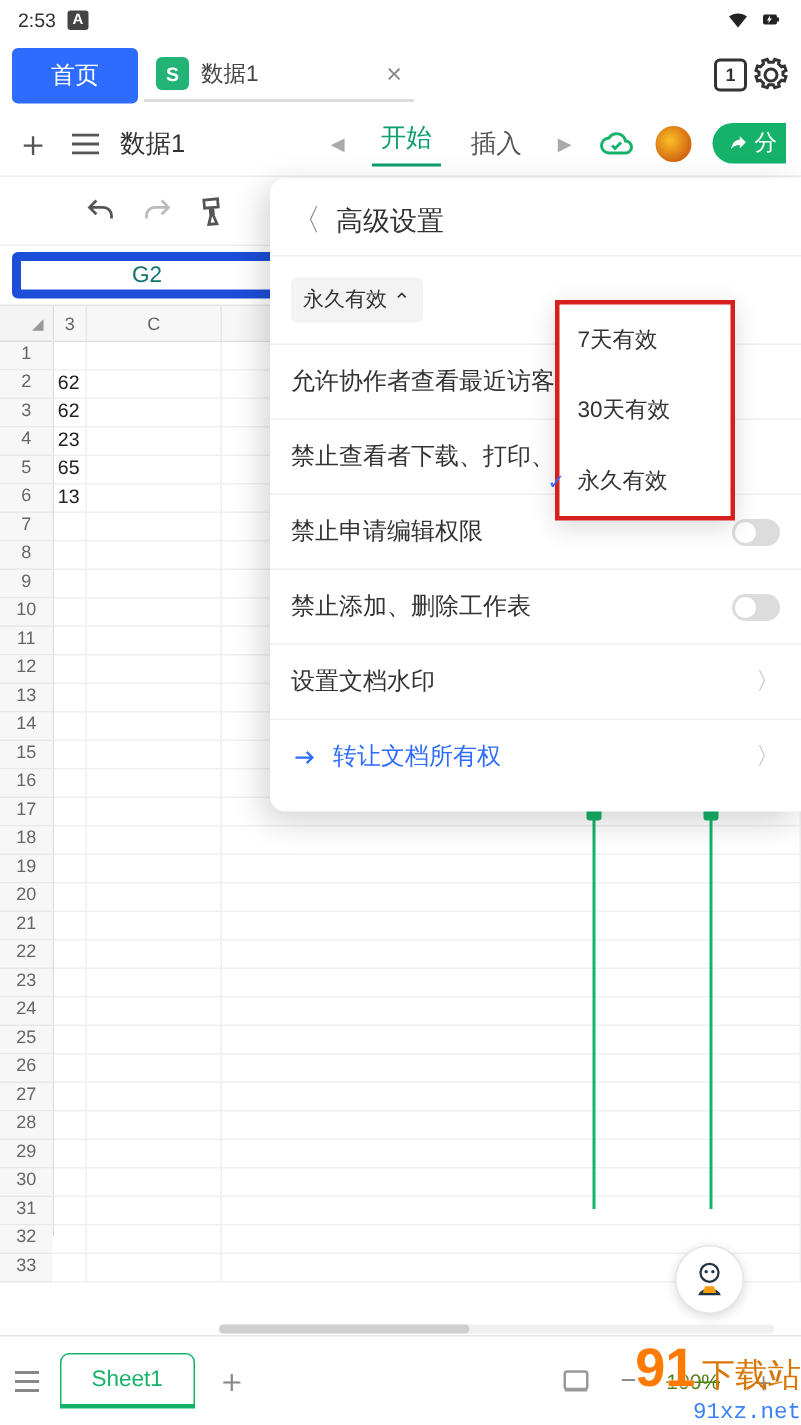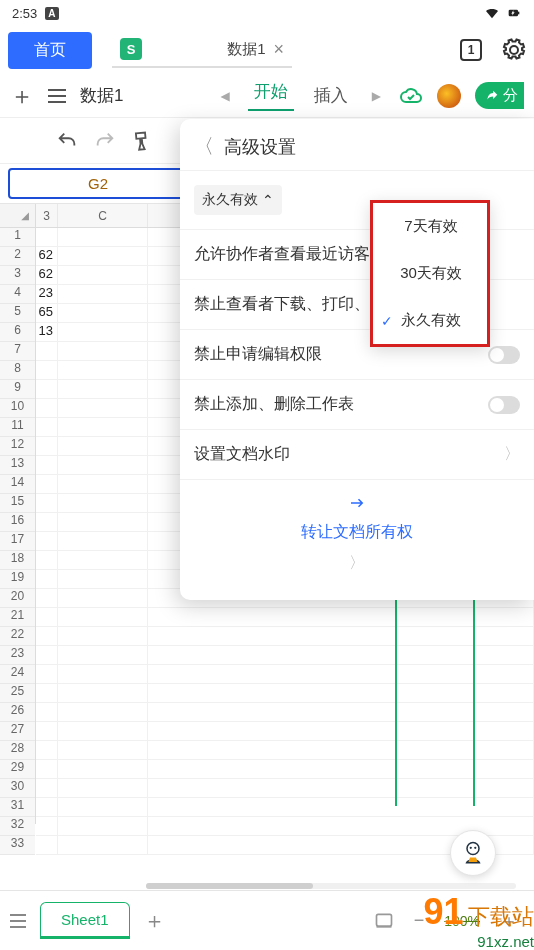--- a/index.html
+++ b/index.html
@@ -28,22 +28,21 @@
   }
   .status-bar .right { margin-left: auto; display: flex; gap: 6px; align-items: center;}
   .wifi-icon, .batt-icon { width: 16px; height: 16px; }
 
   
   .tab-bar {
     display: flex;
     align-items: center;
     height: 48px;
     padding: 0 8px;
-    gap: 20px;
-    text-align: right;
+    gap: 4px;
   }
   .tab-home {
     background: #2d6cff;
     color: #fff;
     padding: 8px 26px;
     border-radius: 4px;
     font-size: 16px;
   }
   .tab-doc {
     display: flex;
@@ -100,22 +99,22 @@
   .edit-toolbar .spacer-left{ width:30px;}
   .edit-toolbar svg { width:22px; height:22px; }
   .brush-icon { transform: rotate(-5deg); }
 
   
   .cell-ref-bar {
     display:flex; height:40px; border-bottom:1px solid #e5e5e5;
   }
   .cell-ref {
     width:180px; display:flex; align-items:center; justify-content:center;
-    border:2px solid #1d4ed8; border-radius:4px; margin:4px 6px 4px 8px;
-    font-size:15px; color:#a16207;
+    border:6px solid #1d4ed8; border-radius:4px; margin:4px 6px 4px 8px;
+    font-size:15px; color:#0f766e;
   }
 
   
   .sheet {
     position:relative;
     display:flex;
     height:620px;
   }
   .rowheads {
     width:36px; border-right:1px solid #dcdcdc;
@@ -191,38 +190,38 @@
   }
   .toggle {
     width:32px; height:18px; background:#dcdcdc; border-radius:9px;
     position:relative;
   }
   .toggle::after{
     content:""; position:absolute; width:14px; height:14px; background:#fff;
     border-radius:50%; top:2px; left:2px;
   }
   .chev { color:#bbb; font-size:16px;}
-  .transfer-row { color:#2d6cff;flex-direction:column; }
+  .transfer-row { color:#2d6cff; }
 
   
   .dropdown-pop {
     position:absolute;
     top:200px;
     right:44px;
     width:120px;
     background:#fff;
     border:3px solid #d61f1f;
     box-shadow:0 4px 16px rgba(0,0,0,0.15);
     z-index:30;
   }
   .dropdown-pop .opt {
     padding:14px 10px;
     font-size:15px; color:#333;
     display:flex; align-items:center; gap:6px;
-    justify-content:center;
+    justify-content:flex-start;
   }
   .dropdown-pop .opt .check {
     color:#2d6cff; font-size:14px; margin-left:-18px; width:14px;
   }
 
   
   .bottom-bar {
     position:absolute;
     bottom:0; left:0; right:0;
     height:60px;
@@ -246,21 +245,21 @@
 
   .watermark {
     position:absolute; right:0; bottom:0;
     z-index:50; pointer-events:none;
     text-align:right;
   }
   .watermark .wm-logo {
     font-size:36px; font-weight:bold; color:#ff7a00;
     text-shadow:0 0 2px #fff;
   }
-  .watermark .wm-url { font-size:15px; color:#15803d; }
+  .watermark .wm-url { font-size:15px; color:#3b82f6;font-family:Liberation Mono, monospace; }
 
   
   .float-avatar {
     position:absolute;
     right:38px; bottom:74px;
     width:46px; height:46px;
     border-radius:50%;
     background:#fff;
     border:1px solid #e5e5e5;
     box-shadow:0 2px 8px rgba(0,0,0,0.15);

